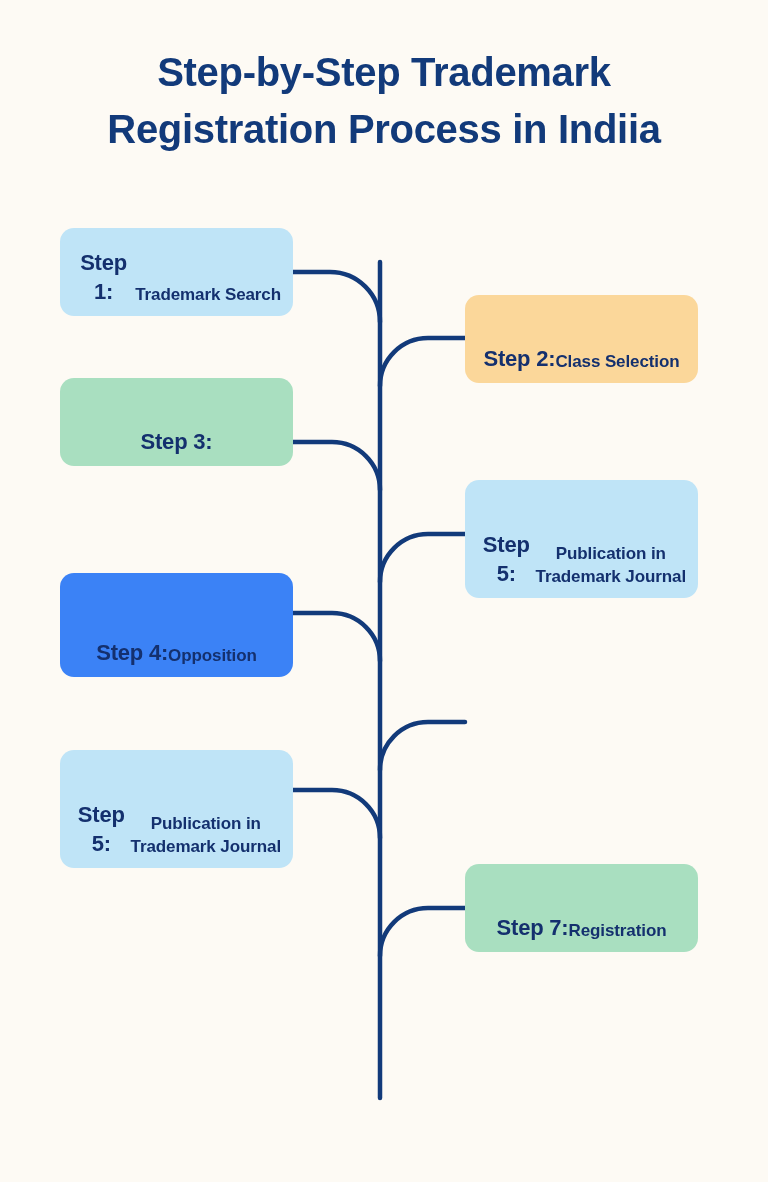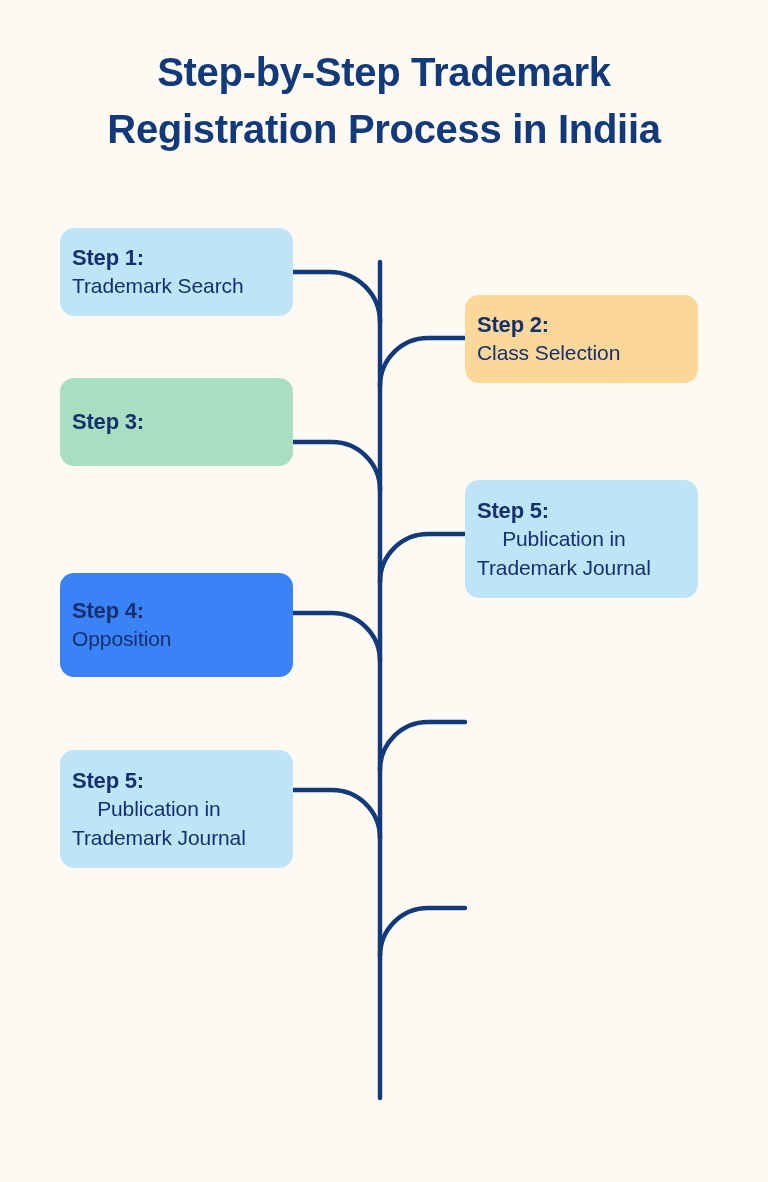--- a/index.html
+++ b/index.html
@@ -51,37 +51,37 @@
     height: 1182px;
     pointer-events: none;
   }
 
   
   .step-box {
     position: absolute;
     border-radius: 14px;
     box-sizing: border-box;
     display: flex;
-    flex-direction: column;
-    align-items: flex-start;
+    flex-direction: row;
+    align-items: flex-end;
     justify-content: center;
     color: #14306e;
     text-align: center;
     padding: 10px 12px;
   }
   .step-box .step-head {
     font-weight: bold;
     font-size: 22px;
     line-height: 1.32;
     letter-spacing: -0.2px;
   }
   .step-box .step-body {
-    font-size: 21px;
+    font-size: 17px;
     line-height: 1.36;
-    font-weight: normal;
+    font-weight: bold;
     letter-spacing: -0.1px;
   }
   .step-box .step-body .body-line {
     display: block;
     white-space: nowrap;
   }
 </style>
 </head>
 <body style="background-color: rgb(253, 250, 244);">
 
@@ -150,14 +150,20 @@
 
 
   <div class="step-box" id="box-step-5-left" style="left: 60px; top: 750px; width: 233px; height: 118px; background-color: rgb(191, 228, 247);">
     <span class="step-head">Step 5:</span>
     <span class="step-body">
       <span class="body-line">Publication in</span>
       <span class="body-line">Trademark Journal</span>
     </span>
   </div>
 
+  <div class="step-box" id="box-step-7" style="left: 465px; top: 864px; width: 233px; height: 88px; background-color: rgb(169, 223, 192);">
+    <span class="step-head">Step 7:</span>
+    <span class="step-body">
+      <span class="body-line">Registration</span>
+    </span>
+  </div>
 
 </div>
 
 </body></html>

